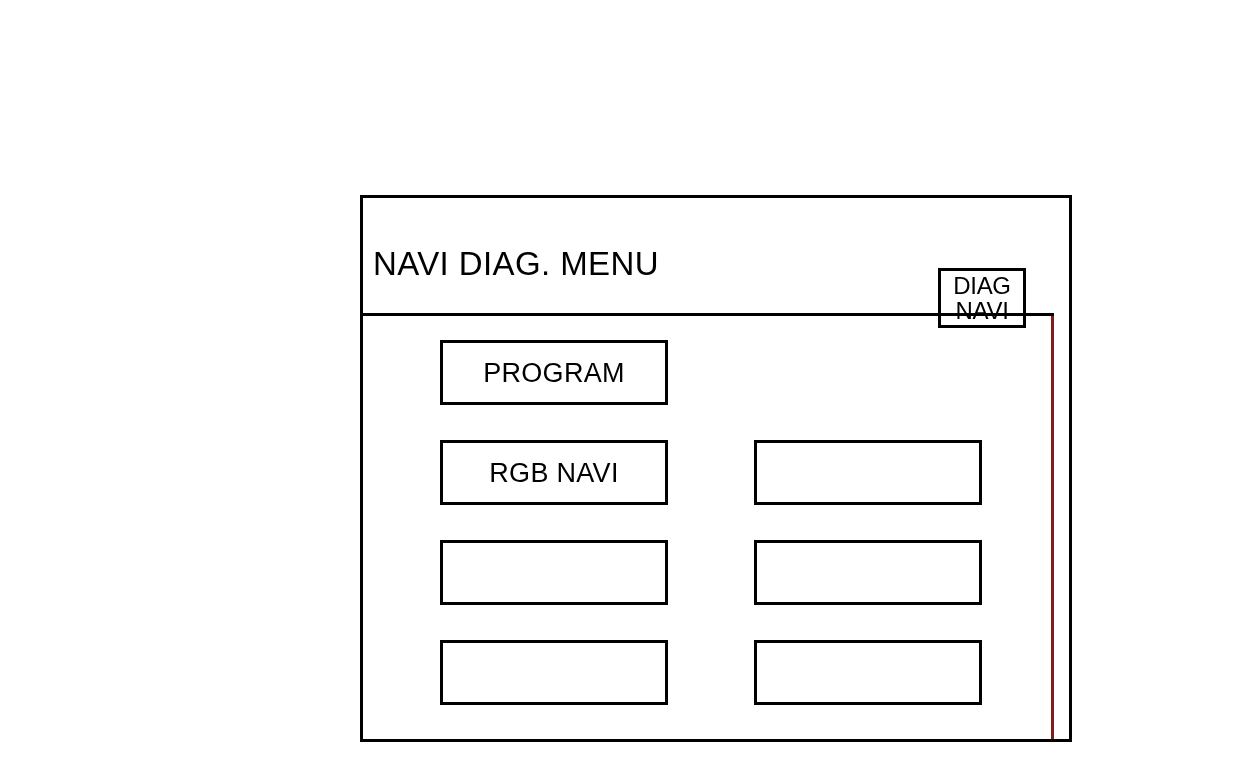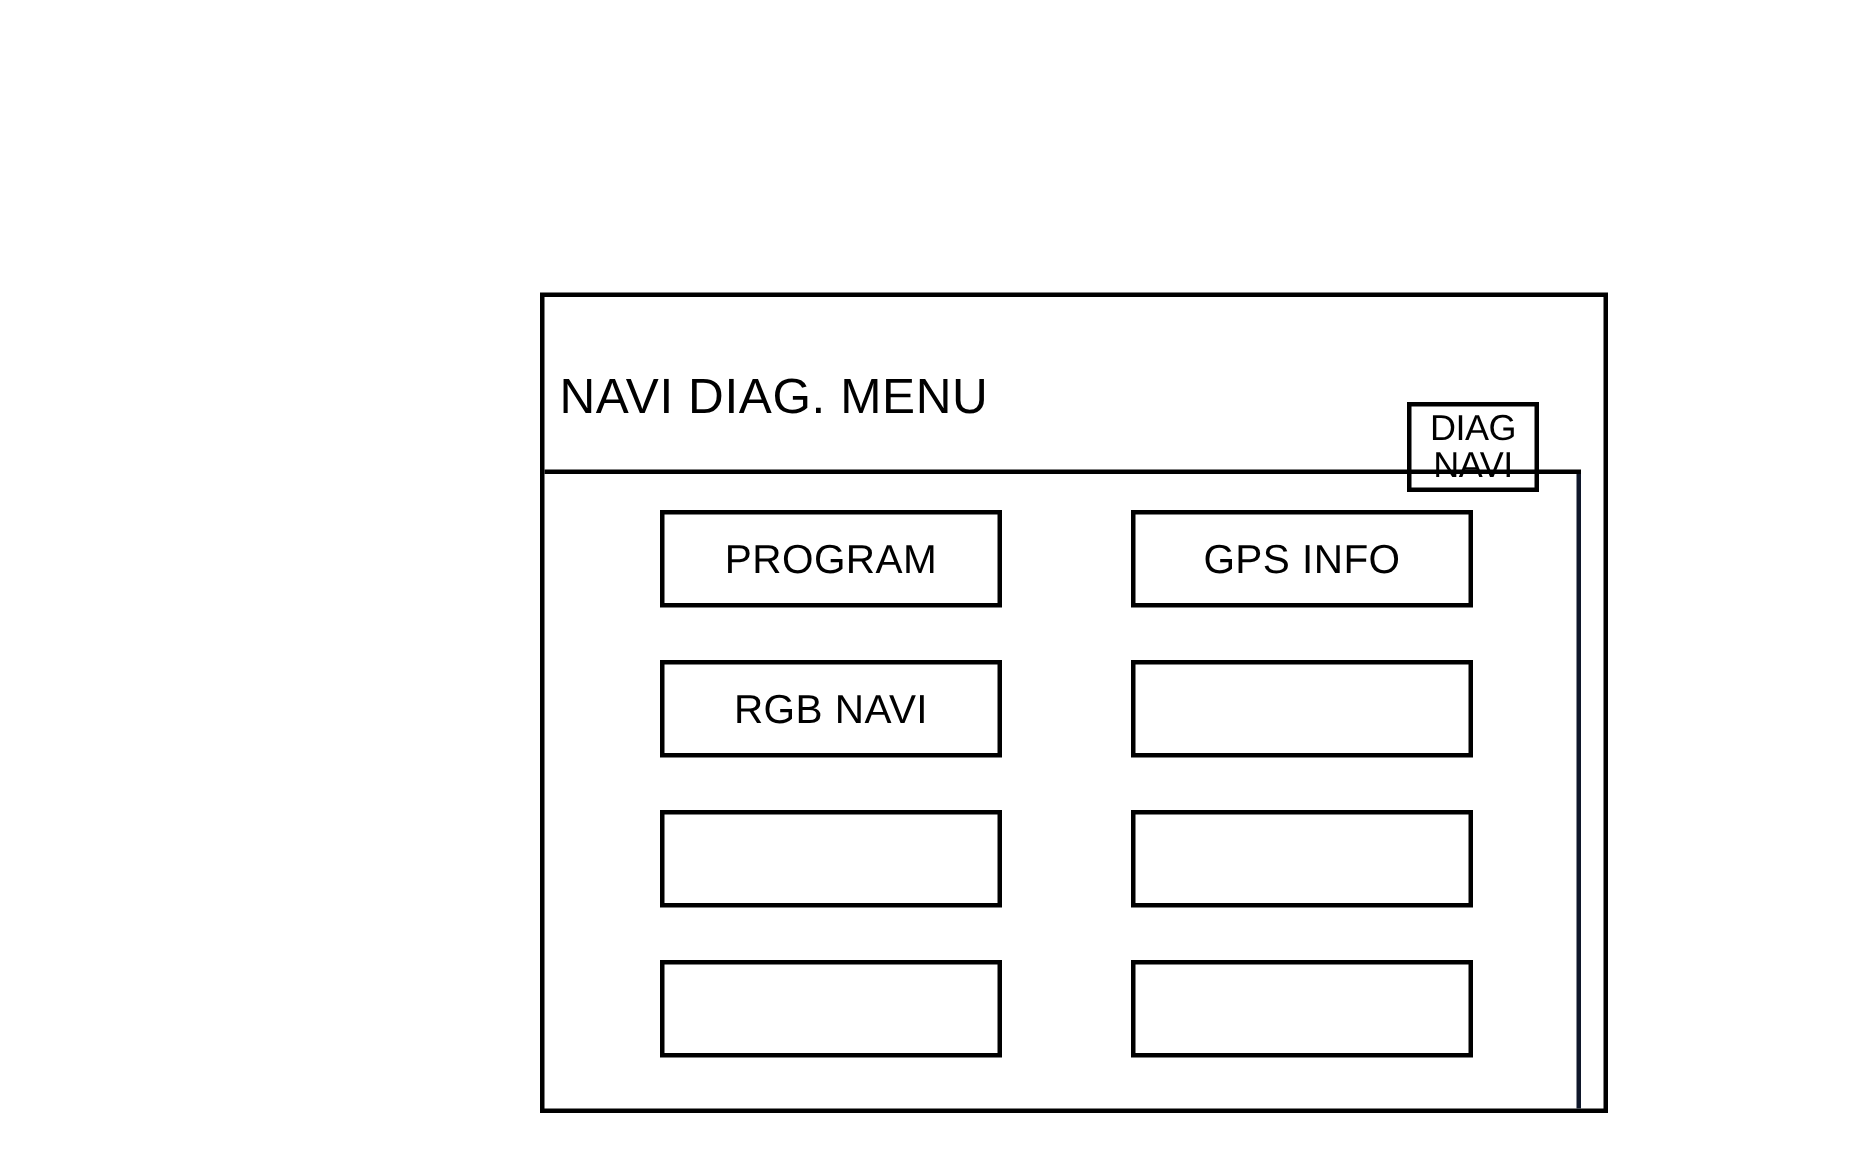--- a/index.html
+++ b/index.html
@@ -88,21 +88,21 @@
   }
 
   
   #menu-panel {
     position: absolute;
     left: 0;
     top: 118px;
     width: 691px;
     bottom: 0;
     box-sizing: border-box;
-    border-right: 3px solid #0f172a;
+    border-right: 3px solid #7f1d1d;
   }
 
   
   #button-grid {
     position: absolute;
     left: 77px;
     top: 24px;
     width: 545px;
   }
 
@@ -156,23 +156,20 @@
   <div id="header-divider"></div>
 
   <div id="menu-panel">
 
     <div id="button-grid">
 
       <div class="button-row">
         <div class="menu-button col-left">
           <span class="button-label">PROGRAM</span>
         </div>
-        <div class="menu-button col-right">
-          <span class="button-label">GPS INFO</span>
-        </div>
       </div>
 
       <div class="button-row">
         <div class="menu-button col-left">
           <span class="button-label">RGB NAVI</span>
         </div>
         <div class="menu-button col-right is-blank">
           <span class="button-label"></span>
         </div>
       </div>

